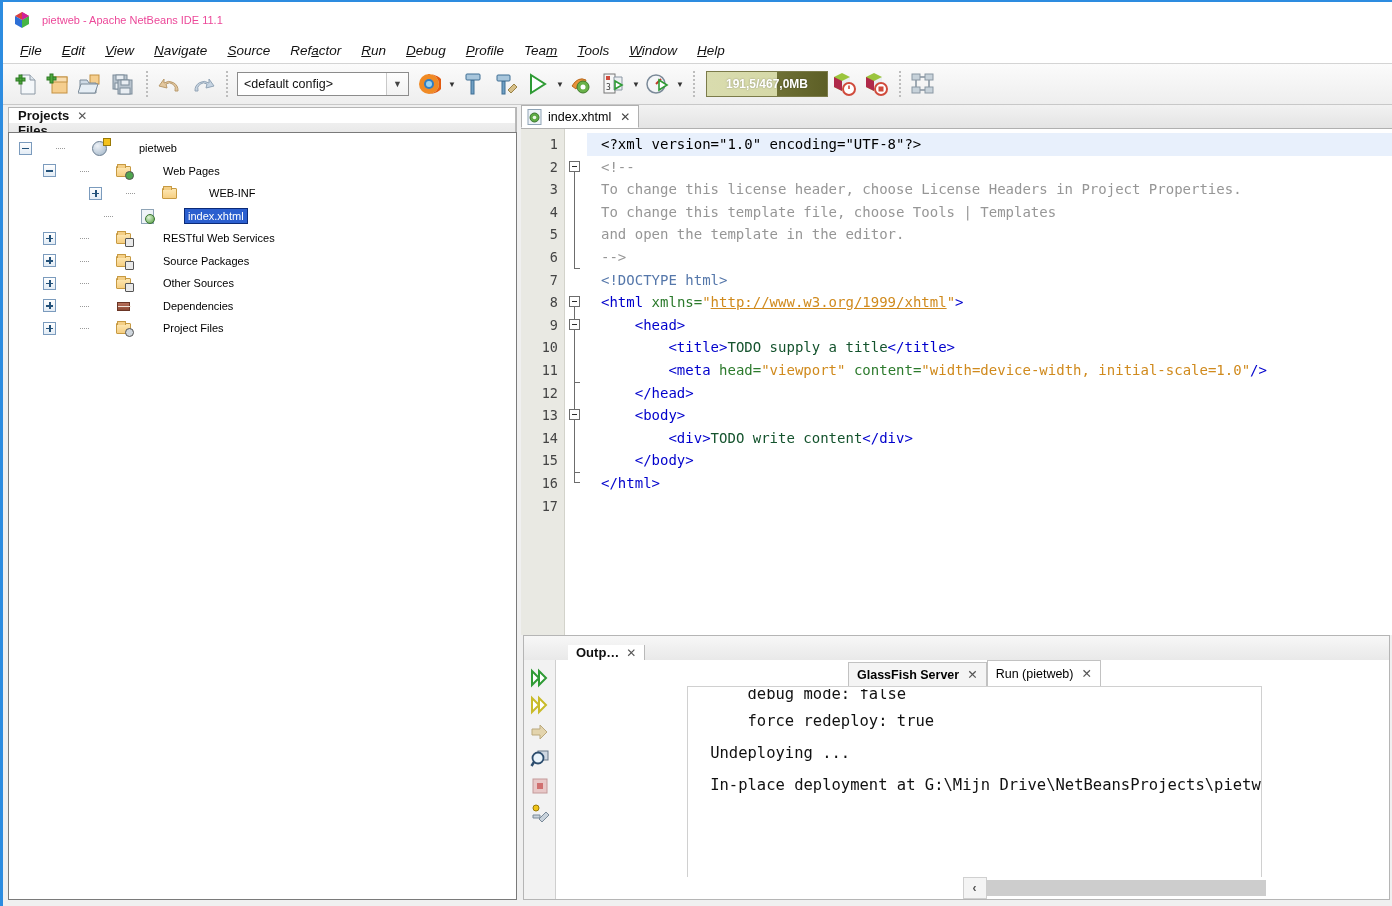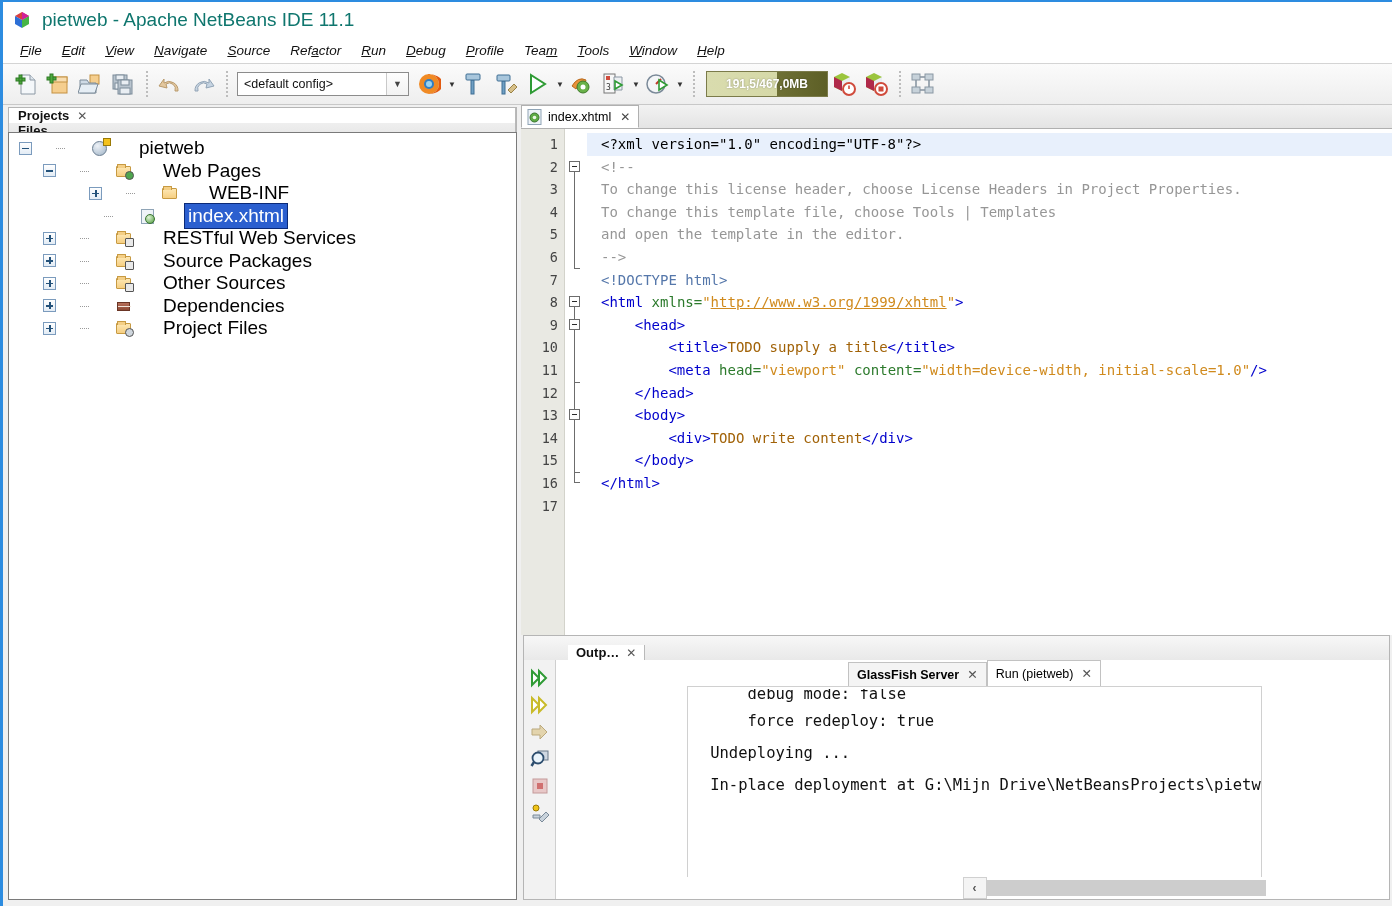--- a/index.html
+++ b/index.html
@@ -24,22 +24,22 @@
   #titlebar {
     height: 36px;
     display: flex;
     align-items: center;
     padding-left: 10px;
     background: #ffffff;
   }
   #titlebar .nb-logo { width: 18px; height: 18px; position: relative; flex: 0 0 auto; }
   #titlebar .title-text {
     margin-left: 11px;
-    font-size: 19px;
-    color: #0f766e;
+    font-size: 11px;
+    color: #ec4899;
     white-space: nowrap;
   }
 
   
   #menubar {
     height: 26px;
     display: flex;
     align-items: center;
     padding-left: 7px;
     background: #ffffff;
@@ -163,21 +163,21 @@
     background: #ffffff;
     border: 1px solid #7a7a7a;
     overflow: hidden;
     padding-top: 4px;
     position: relative;
   }
   .node {
     height: 22.5px;
     display: flex;
     align-items: center;
-    font-size: 19px;
+    font-size: 11px;
     color: #000;
     white-space: nowrap;
     gap: 24px;
   }
   .handle {
     width: 13px; height: 13px;
     border: 1px solid #7b9bbd;
     background: linear-gradient(#ffffff,#e3ecf5);
     position: relative;
     flex: 0 0 auto;
@@ -338,21 +338,21 @@
     overflow: hidden;
     white-space: nowrap;
   }
   #code .cl { height: 22.6px; line-height: 22.6px; white-space: pre; }
   #code .cl.cur { background: #e8f0fc; margin-left: -14px; padding-left: 14px; }
   .t-tag   { color: #0000cc; }
   .t-attr  { color: #2c7a2c; }
   .t-val   { color: #d08a1d; }
   .t-cmt   { color: #969696; }
   .t-doc   { color: #5577aa; }
-  .t-txt   { color: #a16207; }
+  .t-txt   { color: #14532d; }
   .t-link  { color: #d08a1d; text-decoration: underline; }
   .t-pi    { color: #000000; }
 
   
   #output-wrap {
     flex: 1;
     display: flex;
     flex-direction: column;
     padding: 0 2px 6px 2px;
     min-height: 0;

